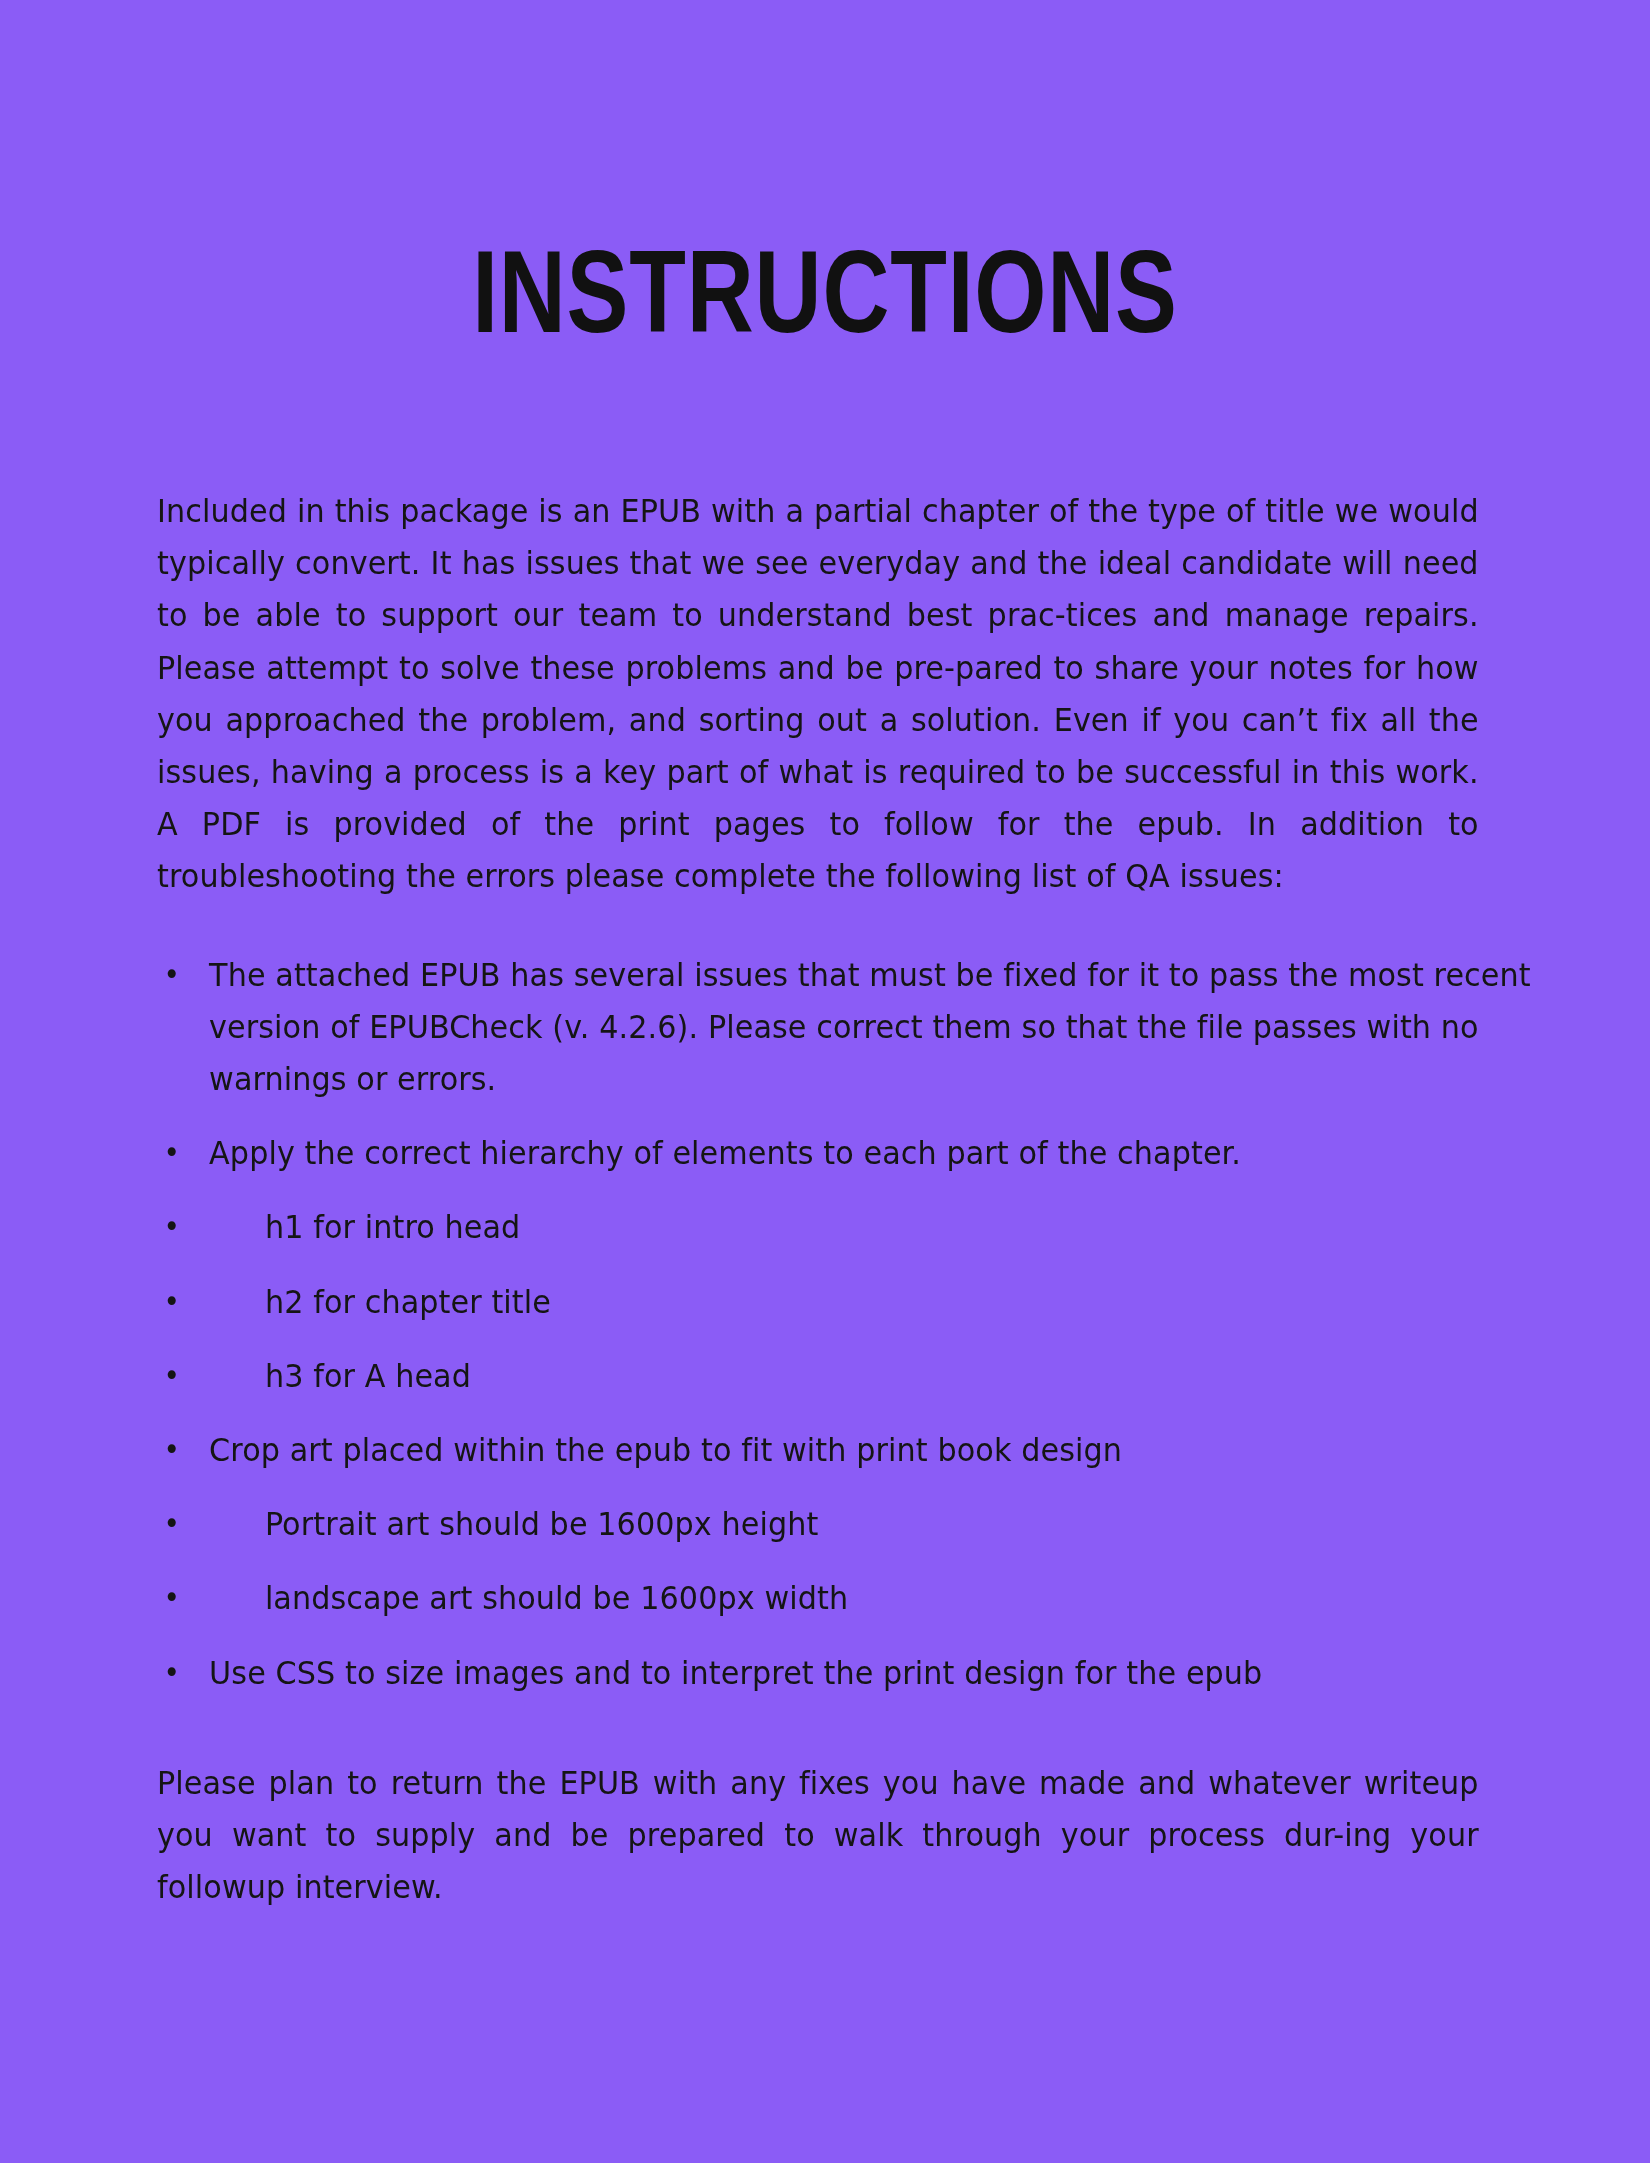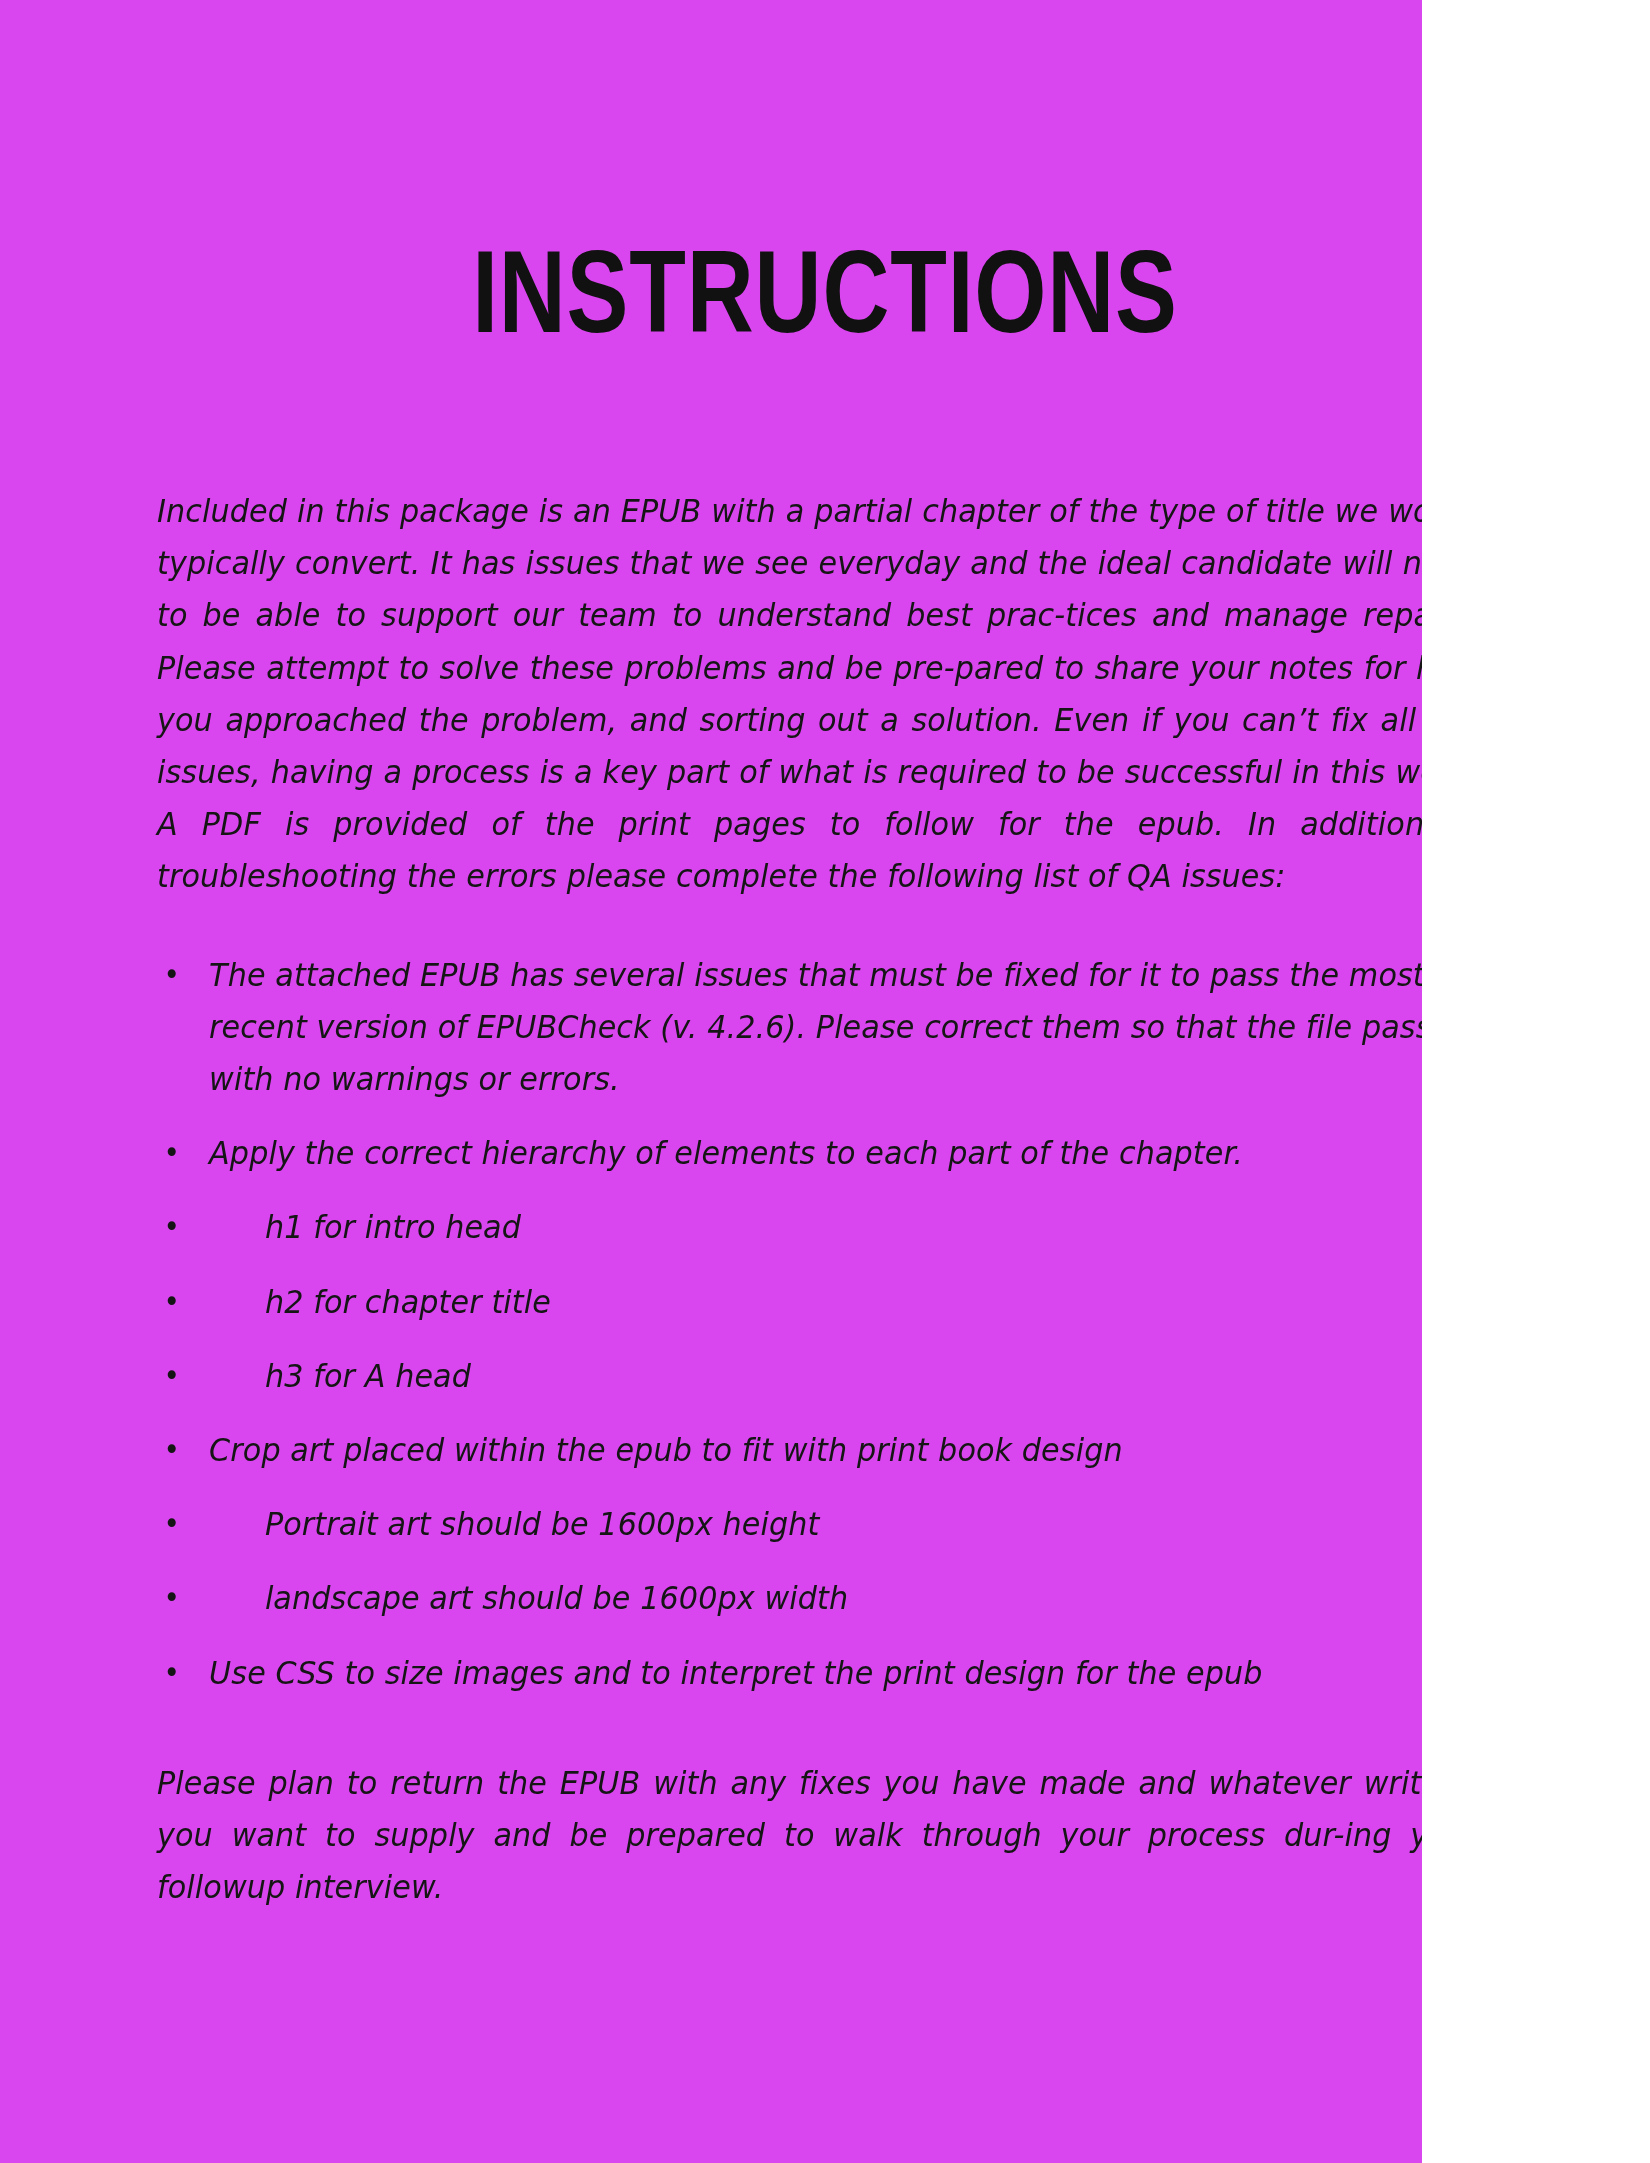--- a/index.html
+++ b/index.html
@@ -3,23 +3,23 @@
 <meta charset="utf-8">
 <style>
   html, body {
     margin: 0;
     padding: 0;
     background: #ffffff;
   }
 
   .page {
     position: relative;
-    width: 1422px;
+    width: 1650px;
     height: 2163px;
-    background: #d946ef;
+    background: #8b5cf6;
     overflow: hidden;
     color: #1a1a1a;
     font-family: "Liberation Sans", sans-serif;
   }
 
   
   .doc-title {
     position: absolute;
     left: 0;
     top: 150px;
@@ -35,21 +35,20 @@
     transform-origin: 50% 50%;
     white-space: nowrap;
   }
 
   
   .content {
     position: absolute;
     left: 157px;
     top: 485px;
     width: 1322px;
-    font-style: italic;
   }
 
   .para {
     font-family: "DejaVu Sans", sans-serif;
     font-size: 32.5px;
     line-height: 52.2px;
     letter-spacing: 0.1px;
     text-align: justify;
     text-justify: inter-word;
     color: #151515;

